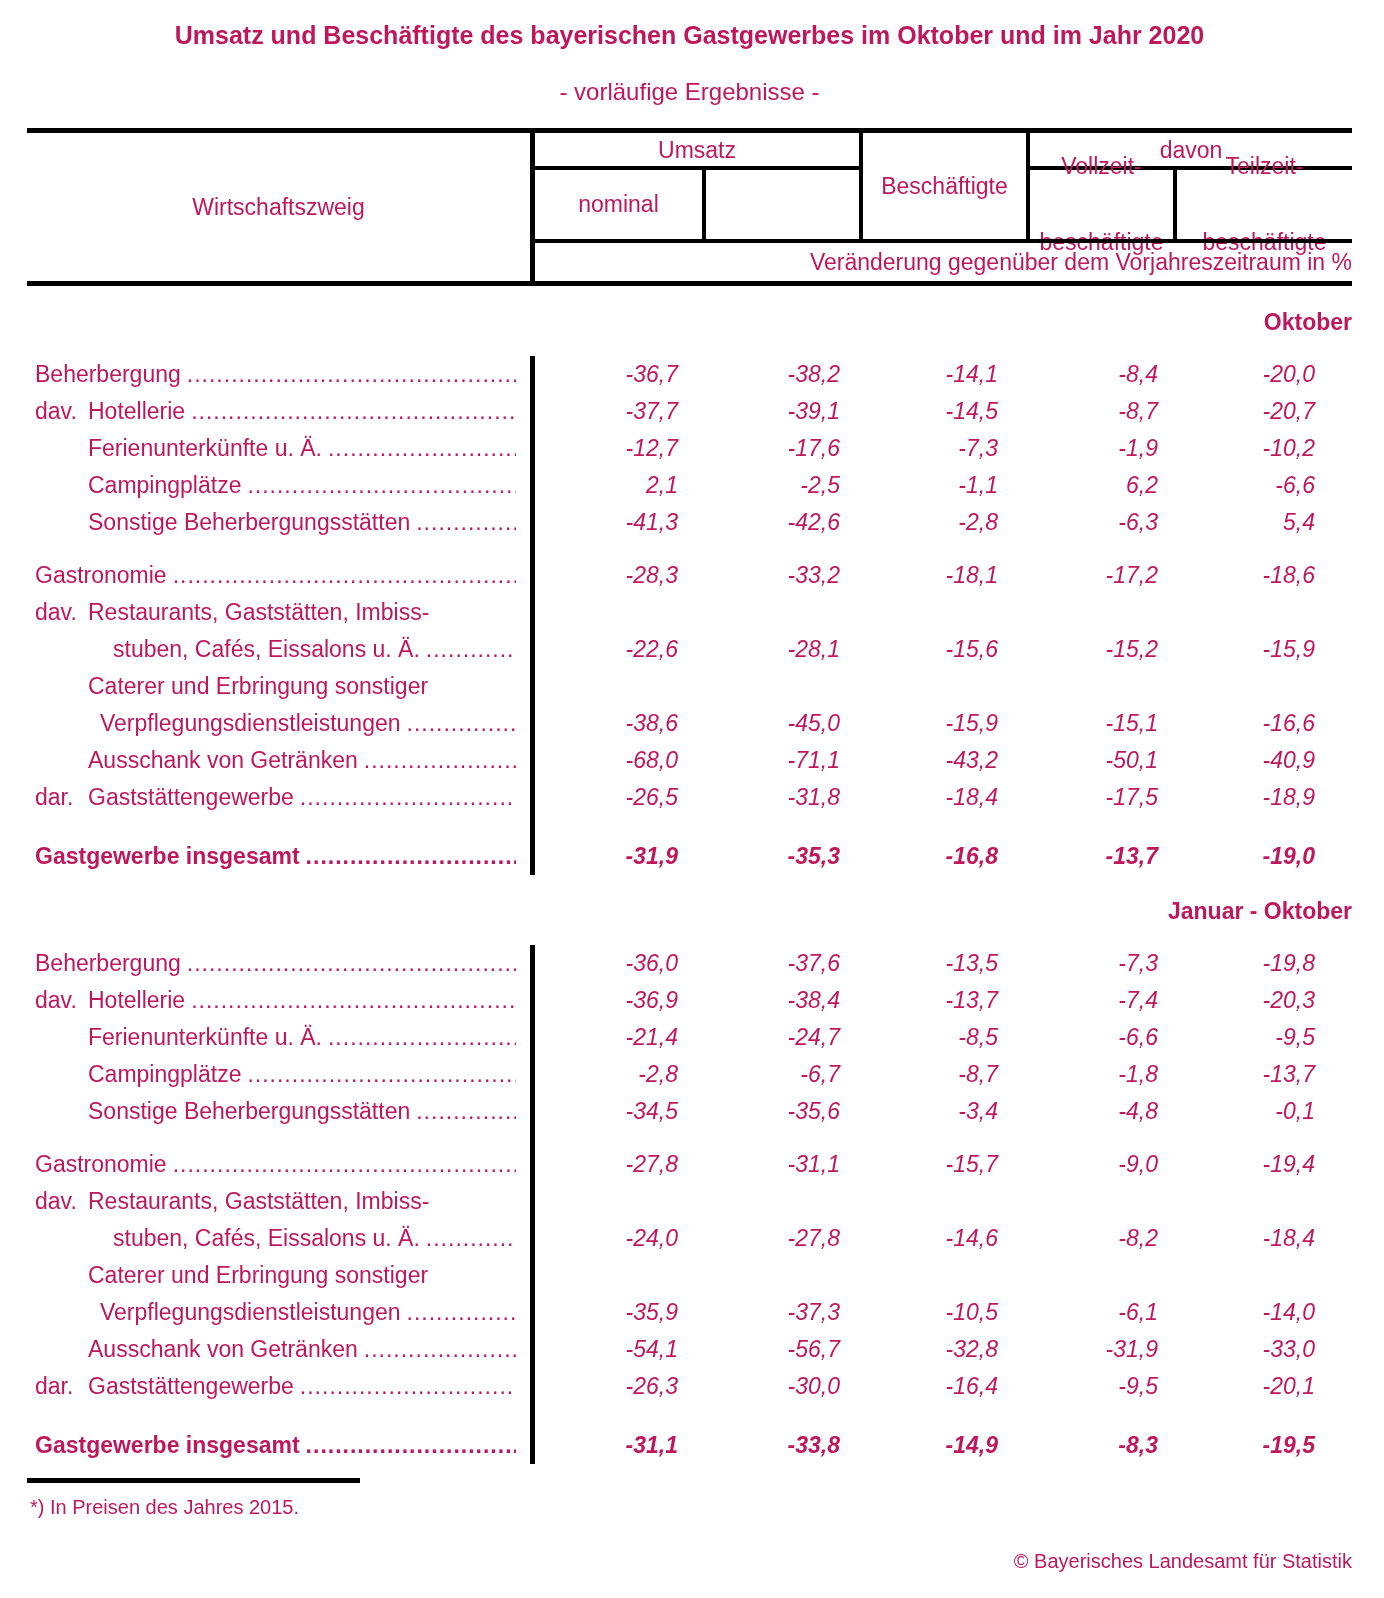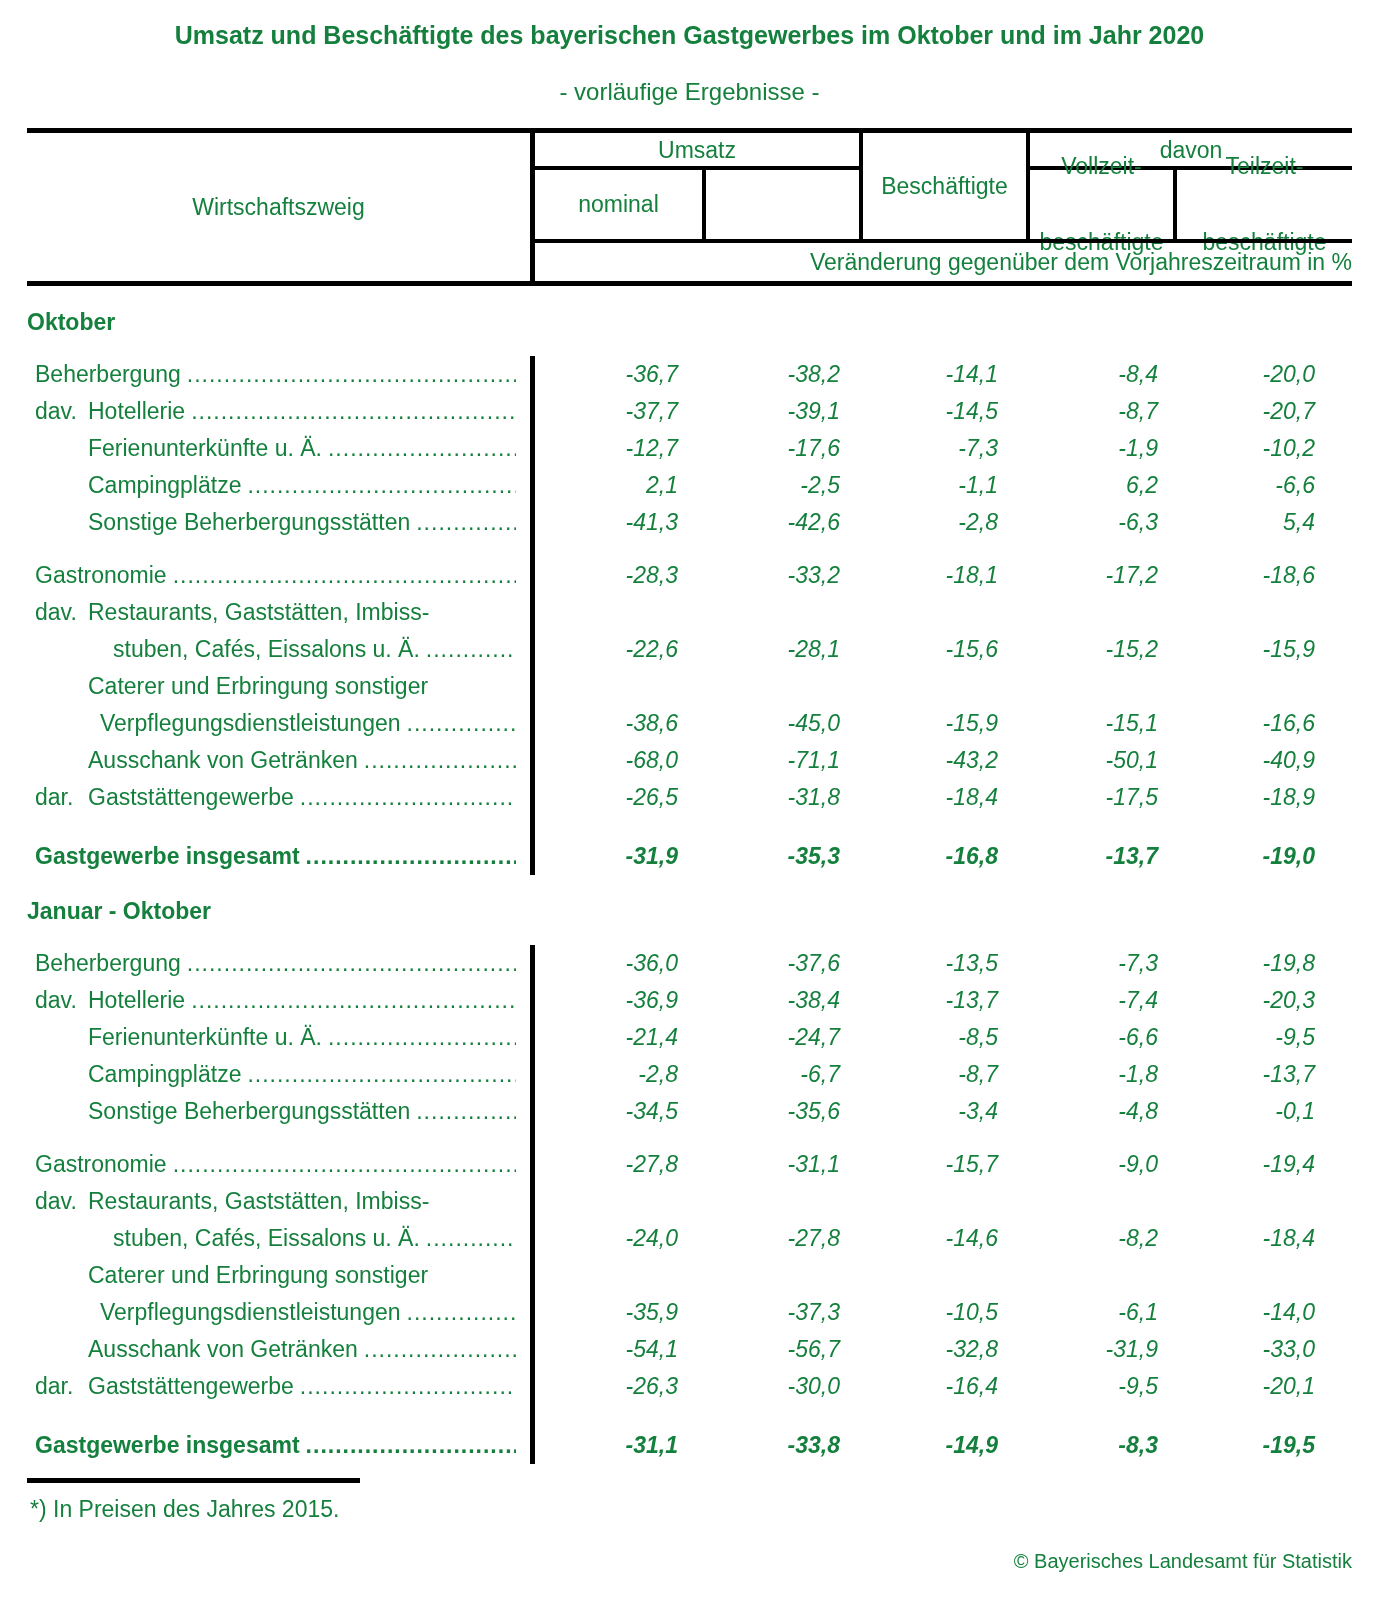--- a/index.html
+++ b/index.html
@@ -1,19 +1,19 @@
 <!DOCTYPE html>
 <html><head>
 <meta charset="utf-8">
 <style>
   html,body{margin:0;padding:0;background:#fff;}
   .page{
     position:relative;
     width:1384px;height:1598px;
-    background:#fff;color:#15803d;
+    background:#fff;color:#be185d;
     font-family:"Liberation Sans",sans-serif;
     font-size:23px;
     overflow:hidden;
   }
   .title{
     width:1325px;margin-left:27px;padding-top:21px;
     text-align:center;font-weight:bold;font-size:25px;line-height:28px;
   }
   .subtitle{
     width:1325px;margin:30px 0 23px 27px;
@@ -46,21 +46,21 @@
   .h-vollzeit{grid-area:3/9/4/10;}
   .h-vt-line{grid-area:3/10/4/11;}
   .h-teilzeit{grid-area:3/11/4/12;}
   .two-line{display:flex;flex-direction:column;align-items:center;justify-content:center;line-height:31px;gap:45px;}
   .h-unit-line{grid-area:4/3/5/12;}
   .h-unit{grid-area:5/3/6/12;text-align:right;line-height:38px;}
 
   
   .table-wrap{margin-left:27px;width:1325px;}
   .section-heading{
-    text-align:left;font-weight:bold;font-size:23px;
+    text-align:right;font-weight:bold;font-size:23px;
     margin:22px 0 20px;line-height:28px;
   }
   .section-rows{position:relative;}
   .section-rows::before{
     content:"";position:absolute;left:503px;top:0;bottom:0;width:5px;background:#000;
   }
   .trow.gap{margin-top:16px;}
   .trow.bold{font-weight:bold;}
   .trow.bold.gap{margin-top:22px;}
   .tline{
@@ -82,21 +82,21 @@
   }
   .val{font-style:italic;text-align:right;white-space:nowrap;}
   .val.c0{padding-right:24px;}
   .val.c1{padding-right:20px;}
   .val.c2{padding-right:30px;}
   .val.c3{padding-right:17px;}
   .val.c4{padding-right:37px;}
 
   
   .foot-rule{margin:14px 0 0 27px;width:333px;height:5px;background:#000;}
-  .footnote{margin:13px 0 0 30px;font-size:23px;}
+  .footnote{margin:13px 0 0 30px;font-size:20px;}
   .copyright{position:absolute;right:32px;bottom:25px;font-size:20px;}
 </style>
 </head>
 <body>
 
 <div class="page">
 
   <div class="title">Umsatz und Beschäftigte des bayerischen Gastgewerbes im Oktober und im Jahr 2020</div>
   <div class="subtitle">- vorläufige Ergebnisse -</div>
 

